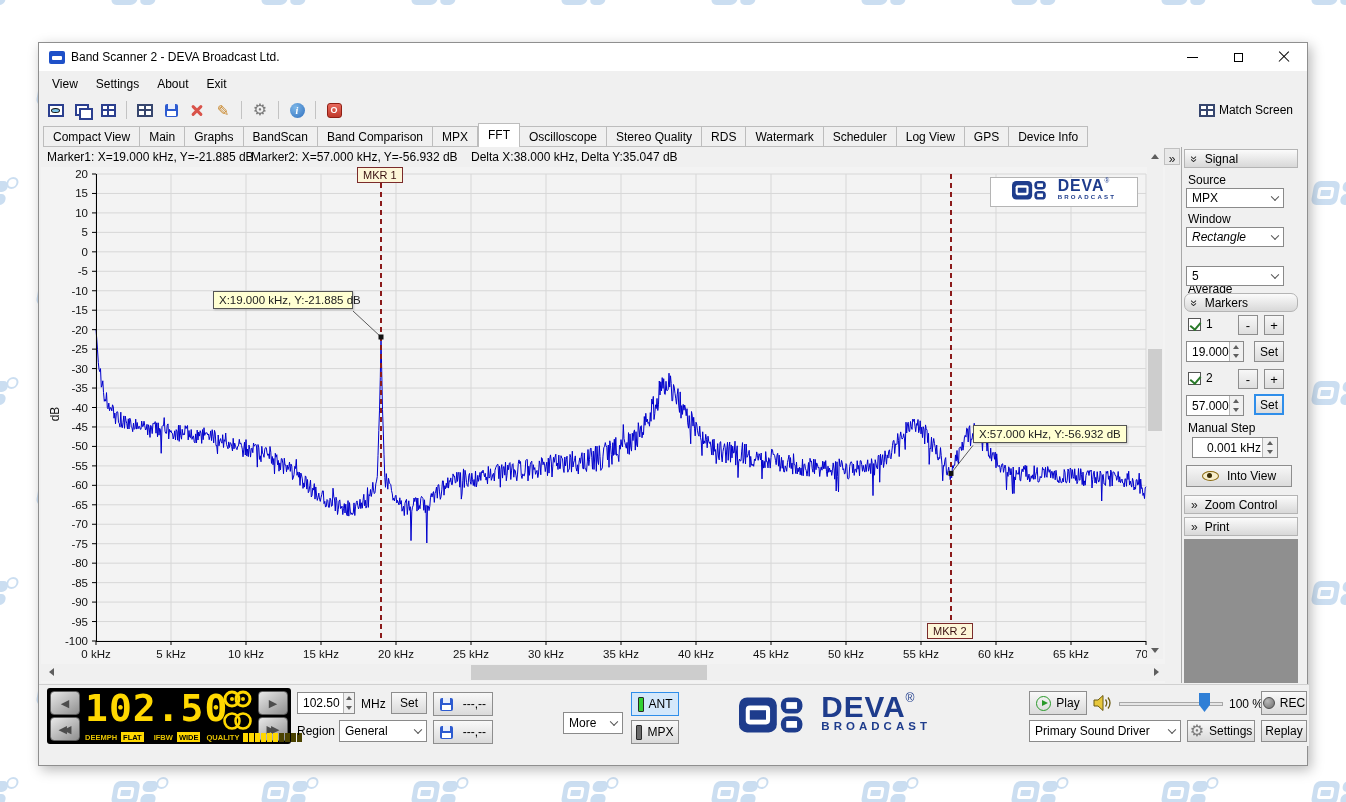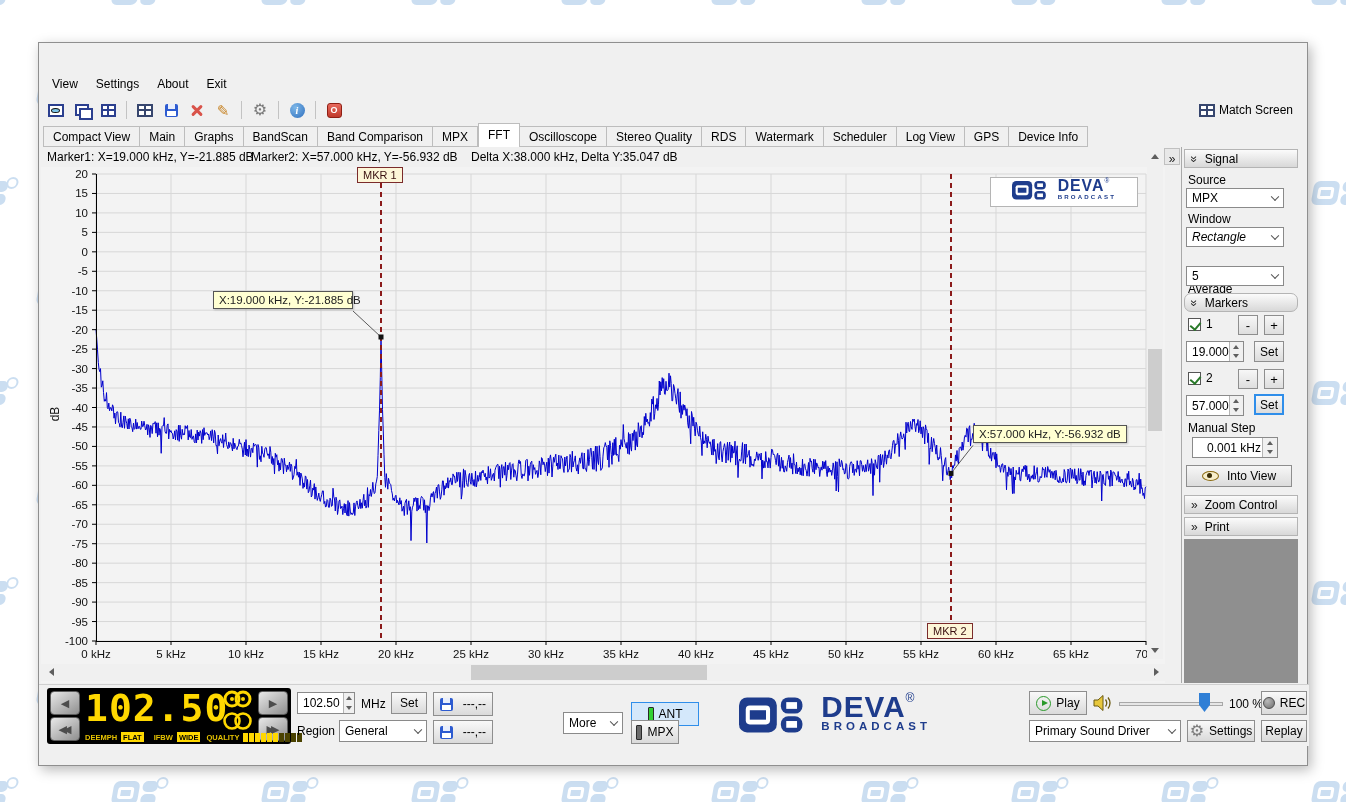--- a/index.html
+++ b/index.html
@@ -823,20 +823,35 @@
         <rect x="7" y="12" width="16" height="12" rx="3" fill="#fff"></rect>
         <rect x="10" y="15" width="10" height="6" fill="#c3d9ef"></rect>
         <rect x="31" y="6" width="15" height="11" rx="5" fill="#c3d9ef"></rect>
         <rect x="31" y="19" width="15" height="11" rx="5" fill="#c3d9ef"></rect>
         <circle cx="50" cy="8" r="5" fill="none" stroke="#c3d9ef" stroke-width="2"></circle>
       </svg></div>
   </div>
 
 <div class="appwin">
 
+  <div class="titlebar">
+    <div class="appico"></div>
+    <span class="titletxt">Band Scanner 2 - DEVA Broadcast Ltd.</span>
+    <div class="winbtns">
+      <div class="wbtn">
+          <div class="glyph-min"></div>
+        </div>
+      <div class="wbtn">
+          <div class="glyph-max"></div>
+        </div>
+      <div class="wbtn">
+          <div class="glyph-close"></div>
+        </div>
+    </div>
+  </div>
 
   <div class="menubar" id="menubar">
       <span class="menu-item">View</span>
       <span class="menu-item">Settings</span>
       <span class="menu-item">About</span>
       <span class="menu-item">Exit</span>
     </div>
 
   <div class="toolbar">
     <div class="tbico">
@@ -1260,21 +1275,21 @@
         <div class="ctlbtn presetbtn" style="width: 60px; height: 24px;">
           <span class="ic-floppy"></span>
           <span style="flex: 1 1 0%; text-align: right;">---,--</span>
         </div>
       </div>
     <div class="combo" style="left:524px; top:27px; width:60px; height:22px;">
       <span>More</span>
         <span class="chev"></span>
     </div>
 
-    <div class="ctlbtn antbtn" style="left:592px; top:17px; width:68px; height:24px;">
+    <div class="ctlbtn antbtn" style="left:592px; top:7px; width:48px; height:24px;">
       <span class="led green"></span>
       <span>ANT</span>
     </div>
     <div class="ctlbtn" style="left:592px; top:35px; width:48px; height:24px;">
       <span class="led gray"></span>
       <span>MPX</span>
     </div>
 
     <div class="abs" id="bottomlogo" style="left:700px; top:6px; width:220px; height:50px; display:flex; align-items:center;">
         <div class="dlogo">

